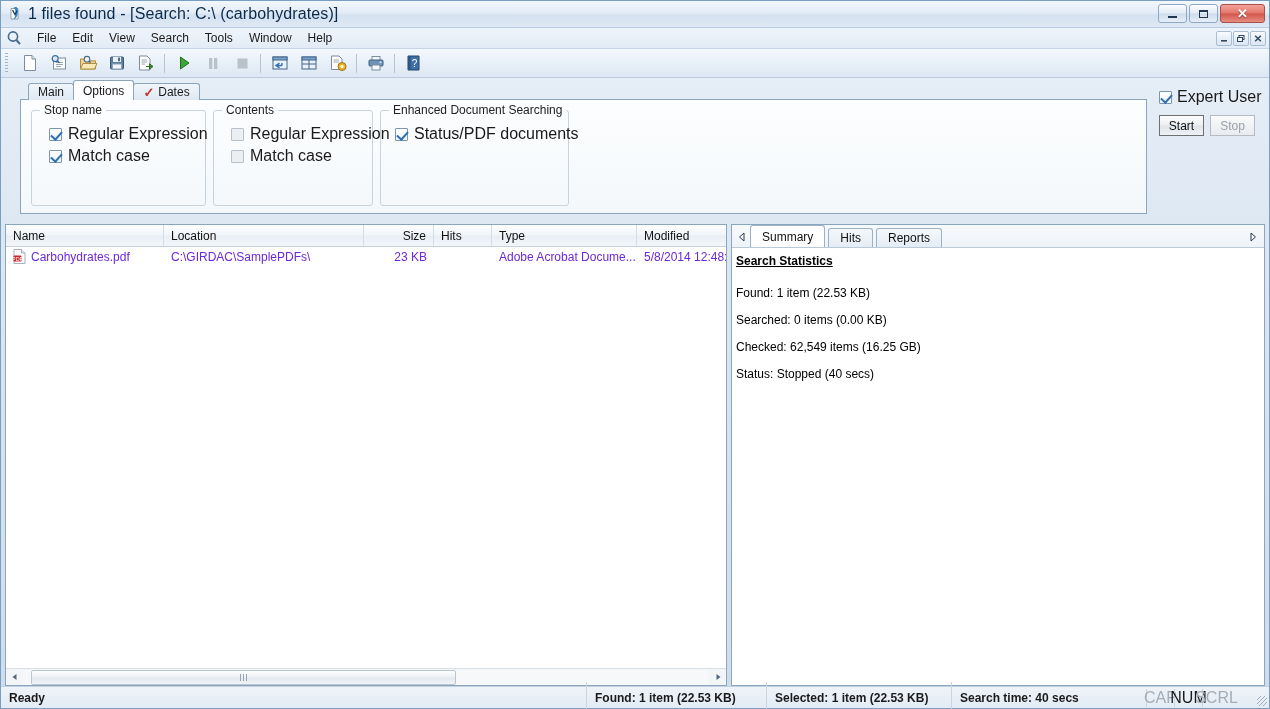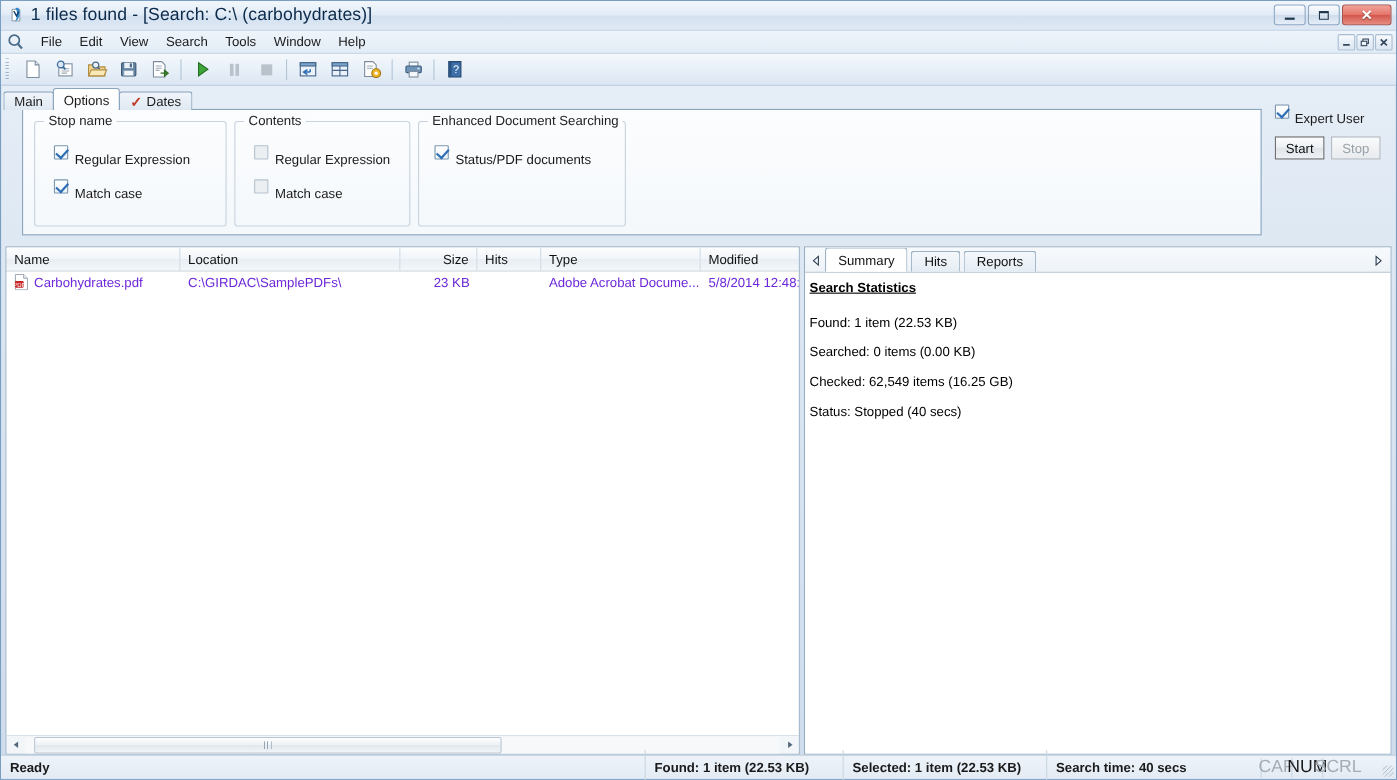--- a/index.html
+++ b/index.html
@@ -106,21 +106,21 @@
   }
   .tb-sep { width: 1px; height: 19px; background: #b2c5d8; margin: 0 4px; }
 
   
   .options-area {
     height: 146px; min-height: 146px;
     position: relative;
     padding: 0;
   }
   .tabstrip {
-    position: absolute; left: 2px; top: 3px;
+    position: absolute; left: 27px; top: 3px;
     display: flex; align-items: flex-end; height: 19px; z-index: 3;
   }
   .tab {
     height: 17px; padding: 0 9px;
     display: flex; align-items: center; gap: 4px;
     font-size: 12px; color: #1a1a1a;
     border: 1px solid #8ba5bd;
     border-bottom: none;
     border-radius: 3px 3px 0 0;
     background: linear-gradient(to bottom, #f0f5fa 0%, #dfe8f2 100%);
@@ -163,21 +163,21 @@
   .cbox.disabled {
     border-color: #b5c2cd;
     background: #eceff2;
   }
   .cbox.checked::after {
     content: ""; position: absolute;
     left: 3px; top: 0px; width: 5px; height: 9px;
     border: solid #2f6fb5; border-width: 0 2px 2px 0;
     transform: rotate(42deg);
   }
-  .cb-label { font-size: 12px; color: #1a1a1a; white-space: nowrap; margin-top: 13px; }
+  .cb-label { font-size: 16px; color: #1a1a1a; white-space: nowrap; }
 
   .right-pane {
     position: absolute; right: 4px; top: 2px;
     width: 118px; height: 136px;
   }
   .expert-row { display: flex; align-items: center; gap: 5px; margin: 8px 0 9px 12px; }
   .btn-row { display: flex; gap: 6px; margin-left: 12px; }
   .push-btn {
     width: 45px; height: 21px;
     border: 1px solid #707070; border-radius: 0;

